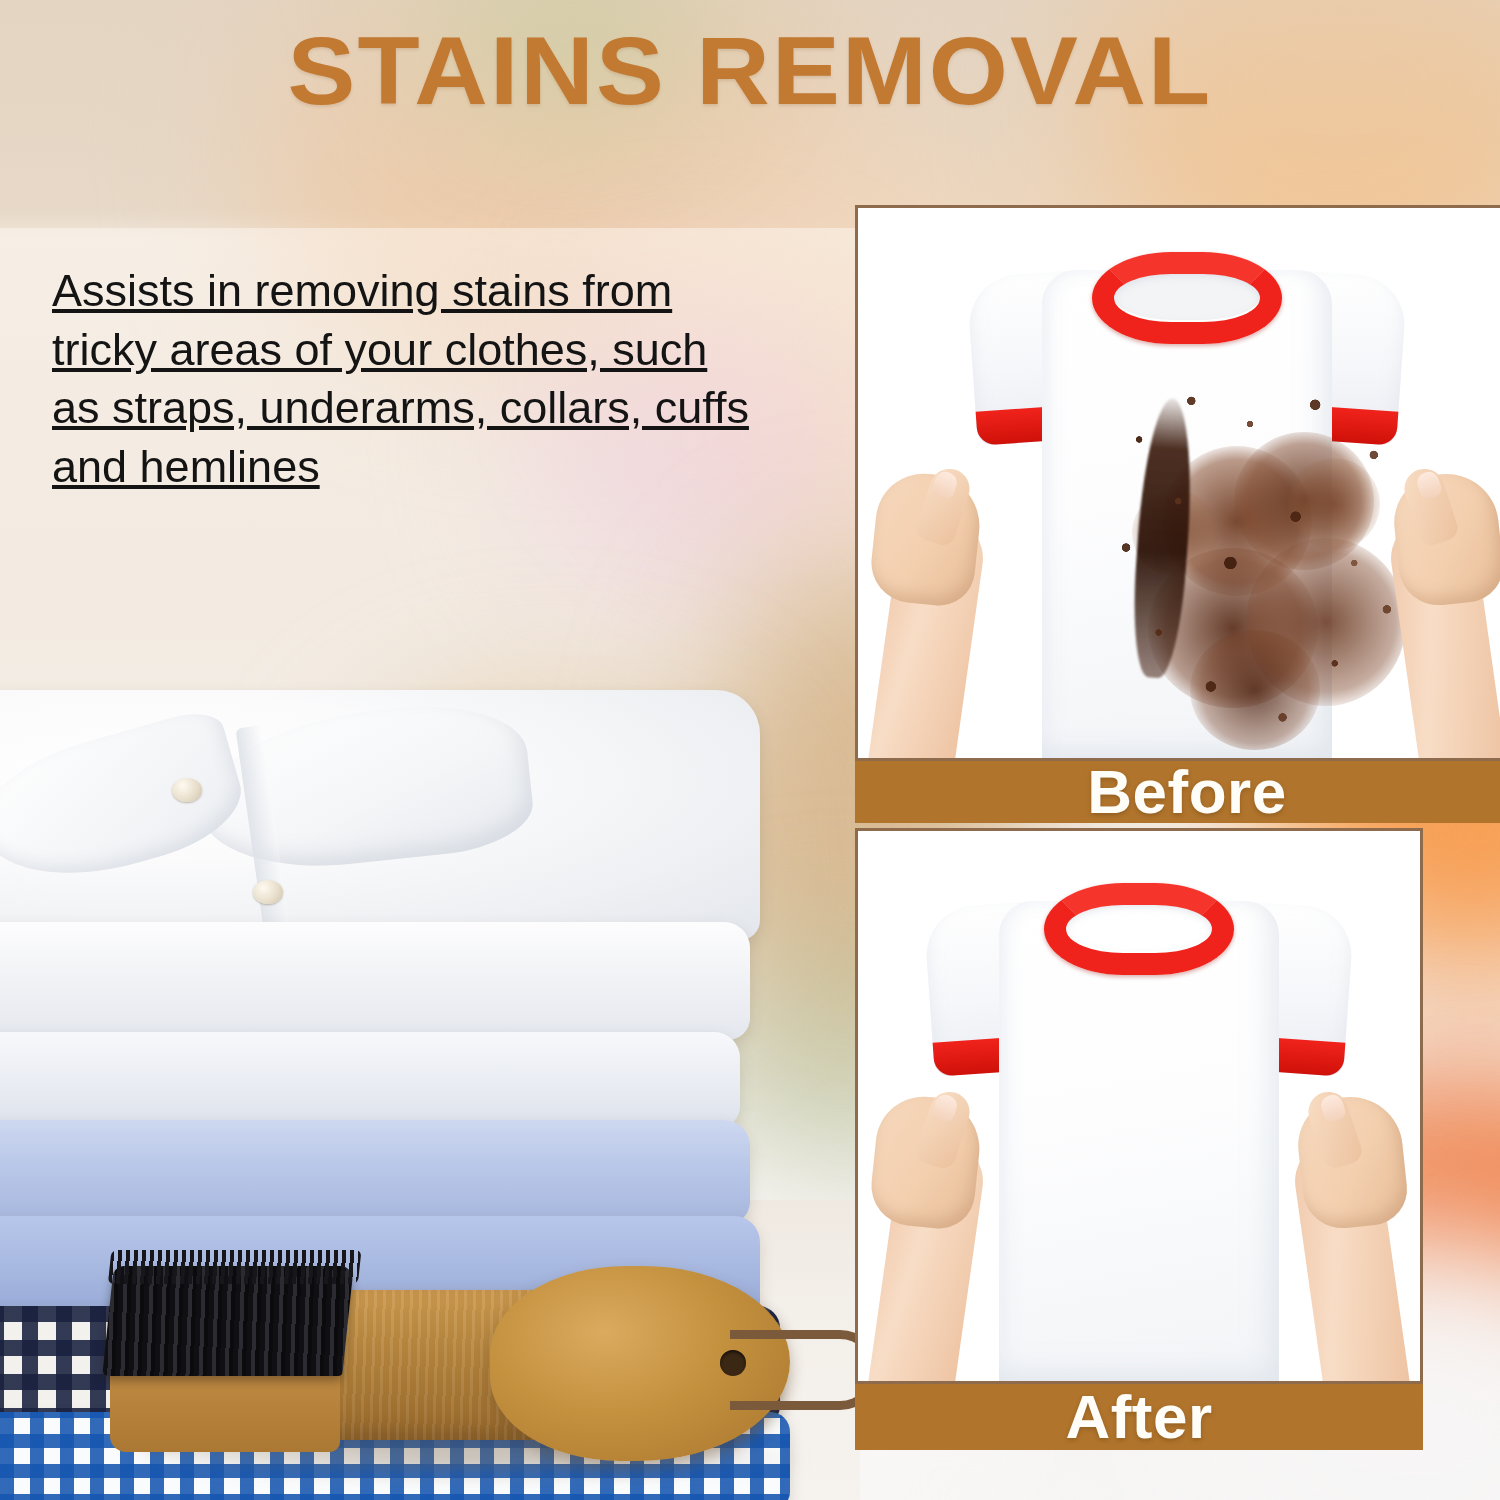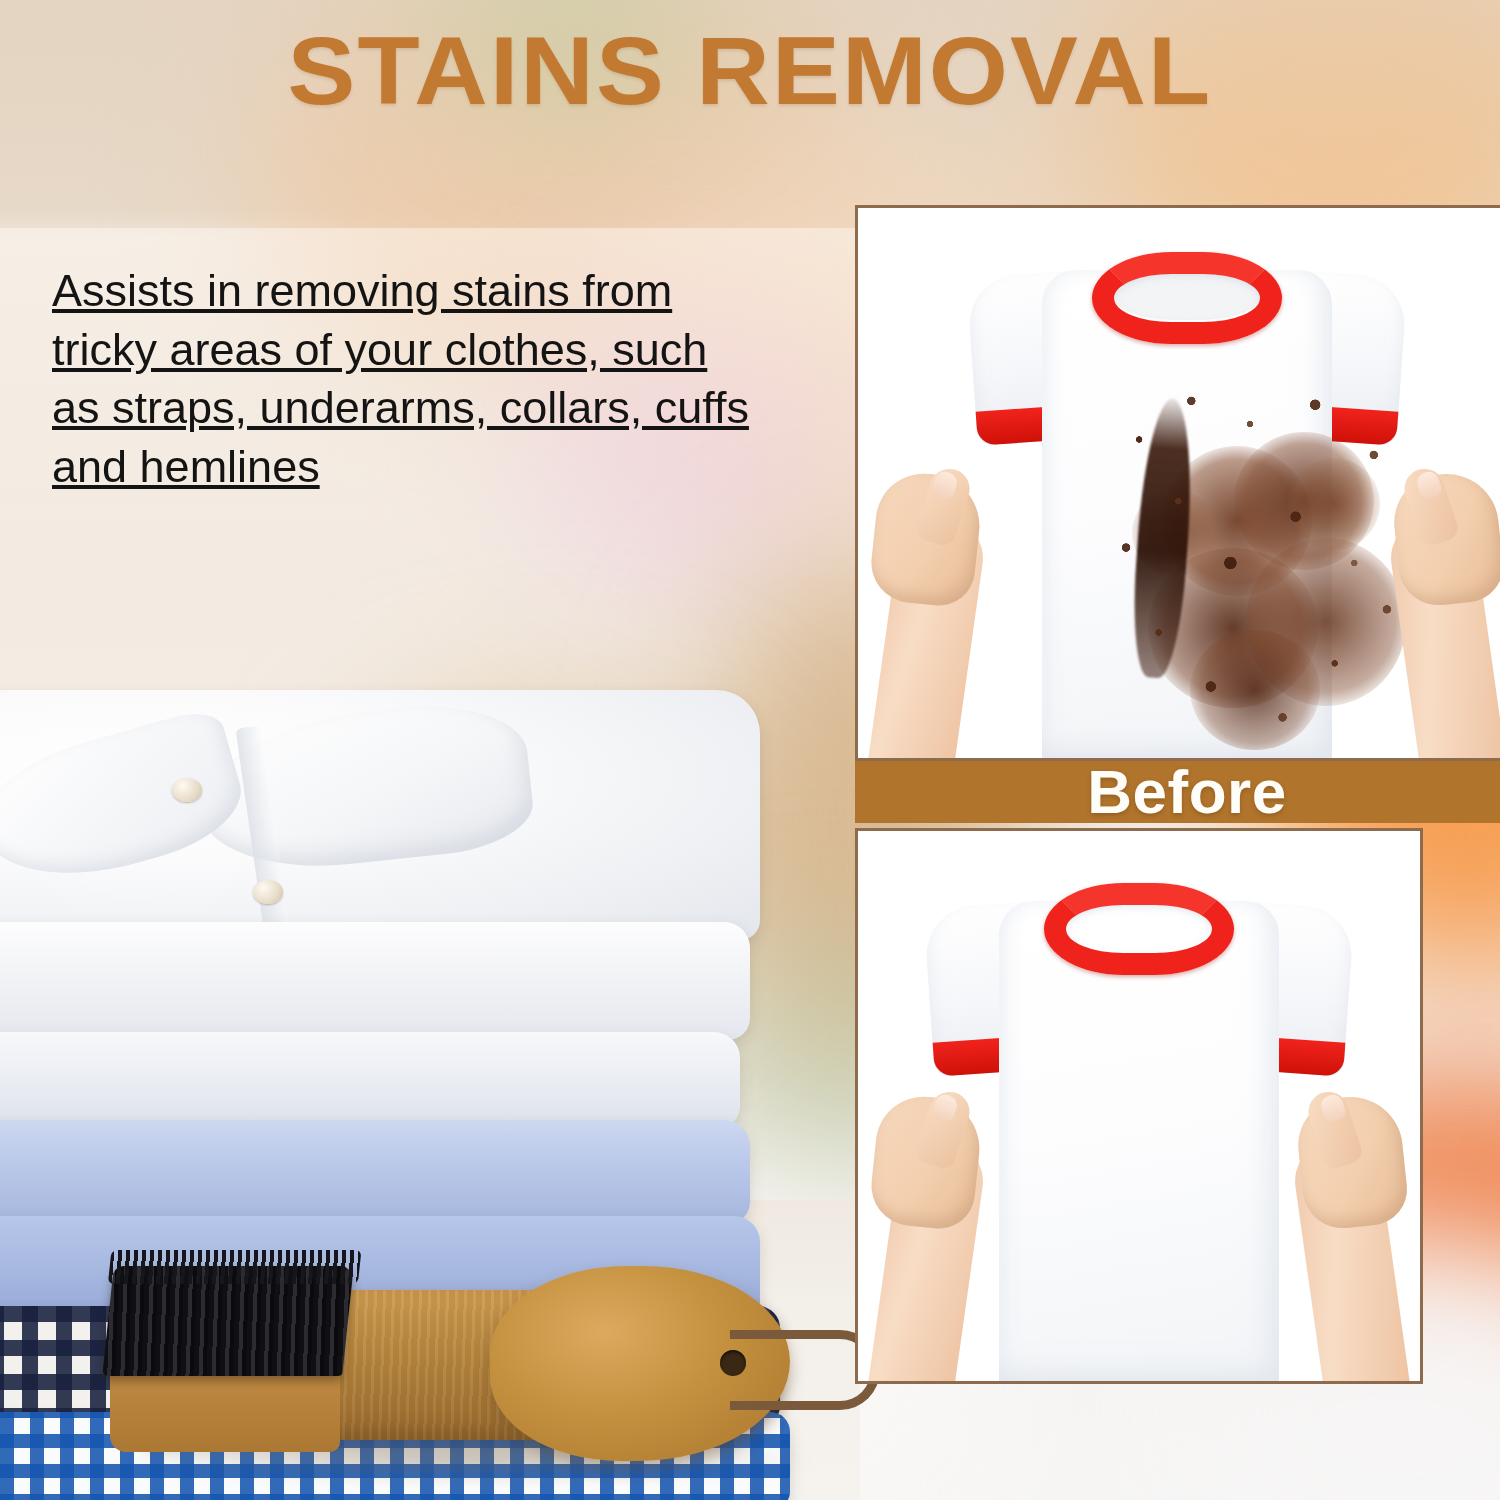--- a/index.html
+++ b/index.html
@@ -474,13 +474,14 @@
         <div class="nail"></div>
       </div>
       <div class="hand hand-r">
         <div class="forearm"></div>
         <div class="palm"></div>
         <div class="thumb"></div>
         <div class="nail"></div>
       </div>
     </div>
   </div>
+  <div class="panel-label">After</div>
 </div>
 
 </body></html>

